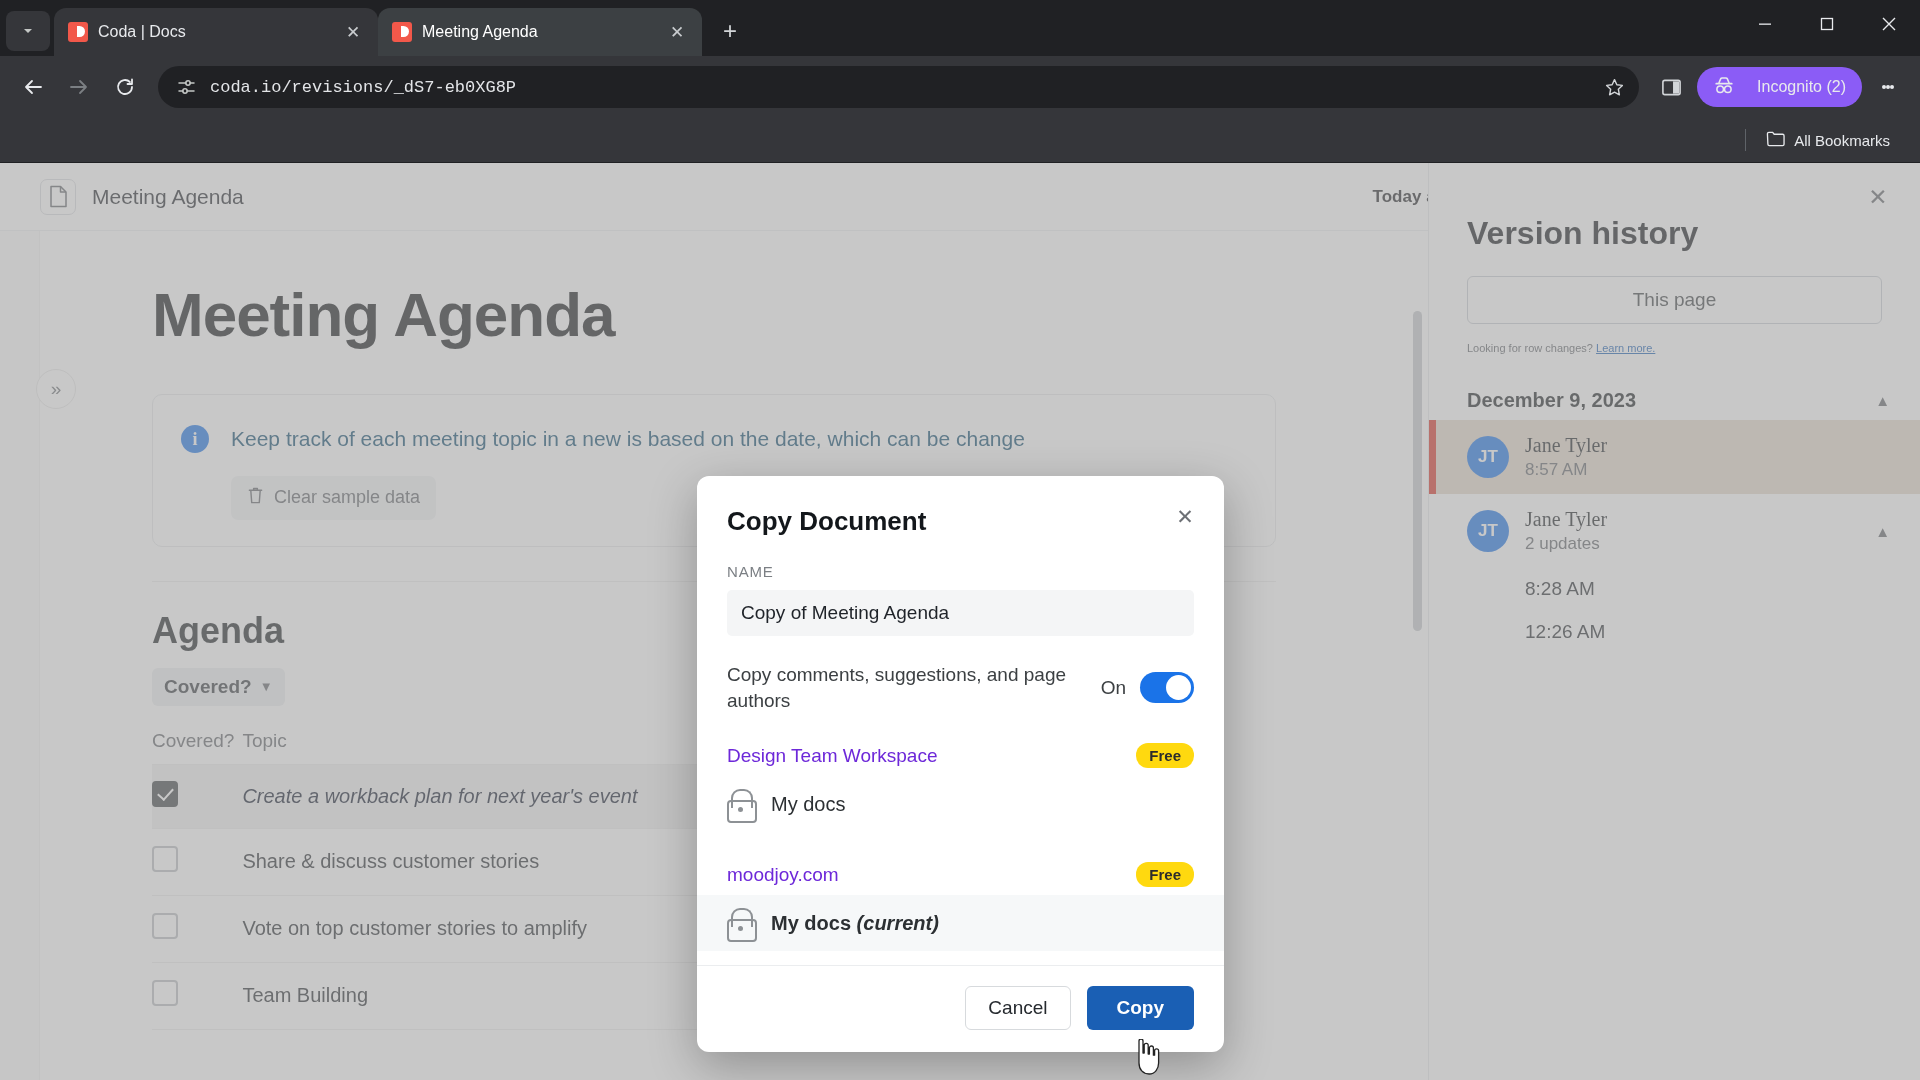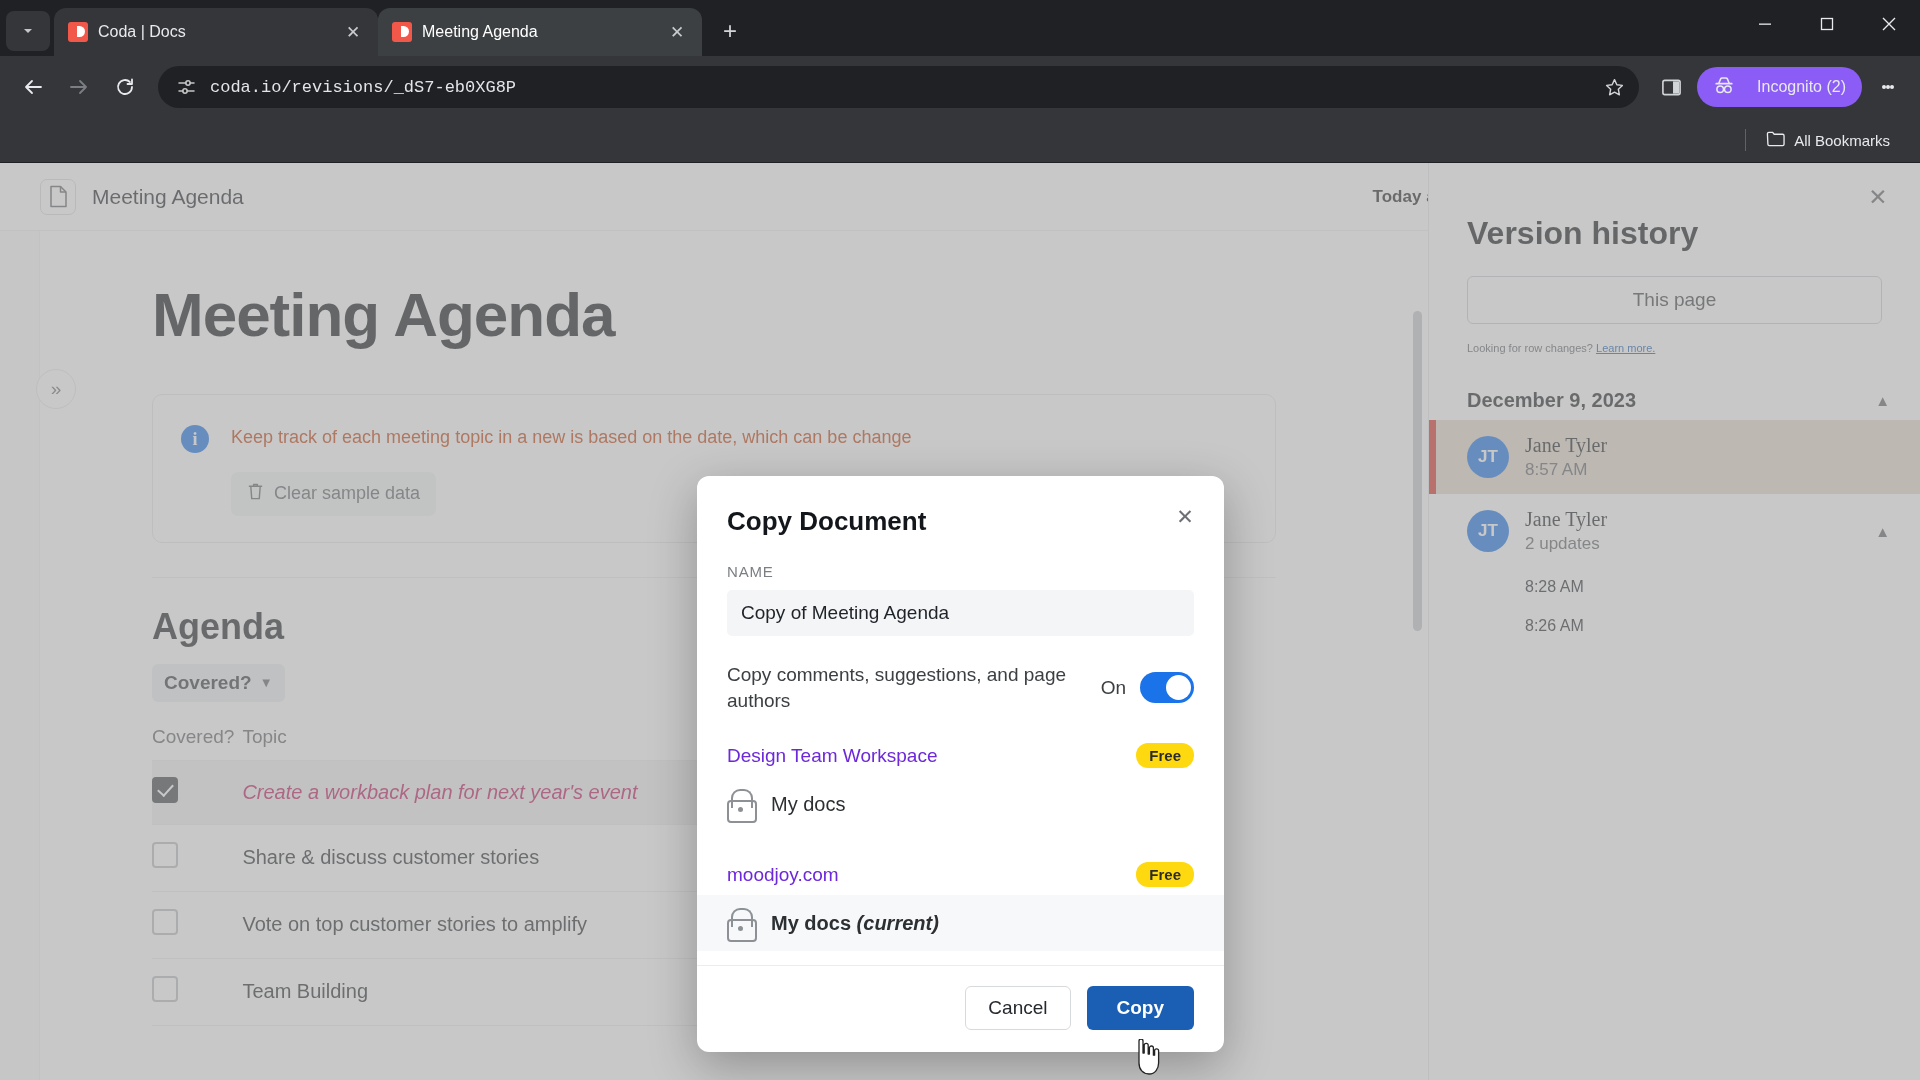--- a/index.html
+++ b/index.html
@@ -173,21 +173,21 @@
     border: 1px solid #e6e8ea; border-radius: 10px;
     padding: 30px 32px 26px 28px;
     display: flex; gap: 22px;
   }
   .callout-icon {
     width: 28px; height: 28px; border-radius: 50%;
     background: #1a73e8; color: #fff; flex: none;
     display: flex; align-items: center; justify-content: center;
     font-size: 18px; font-weight: 700; font-family: "Liberation Serif", serif;
   }
-  .callout-txt { font-size: 18px; line-height: 1.38; color: #c2410c; }
+  .callout-txt { font-size: 21px; line-height: 1.38; color: #0c4a6e; }
   .clearbtn {
     margin-top: 22px; display: inline-flex; align-items: center; gap: 10px;
     background: #f1f3f4; border-radius: 7px; padding: 10px 16px;
     font-size: 18px; color: #5f6368; cursor: pointer;
   }
 
   .sectiondiv { margin-top: 34px; width: 1124px; height: 1px; background: #ececec; }
   .h2 { margin-top: 28px; font-size: 36px; font-weight: 700; color: #1b1f23; }
 
   .viewpill {
@@ -201,21 +201,21 @@
   table.agenda th {
     text-align: left; font-size: 19px; font-weight: 400; color: #5f6368;
     padding: 10px 8px 12px 0; border-bottom: 1px solid #ececec;
   }
   table.agenda td {
     font-size: 20px; color: #25292e; padding: 16px 8px 16px 0;
     border-bottom: 1px solid #ececec; vertical-align: middle;
   }
   tr.row-hl td { background: #f1f1f1; }
   td.c-check { width: 86px; }
-  td.topic.done { font-style: italic; color: #be185d; margin-left: 28px; }
+  td.topic.done { font-style: italic; color: #0f172a; margin-left: 28px; }
   .chk {
     width: 26px; height: 26px; border: 2px solid #b9bdc1; border-radius: 4px;
     display: inline-block; cursor: pointer;
   }
   .chk.on {
     background: #3c4043; border-color: #3c4043; position: relative;
   }
   .chk.on::after {
     content: ""; position: absolute; left: 7px; top: 2px;
     width: 7px; height: 13px; border: solid #fff;
@@ -285,21 +285,21 @@
     content: ""; position: absolute; left: 0; top: 0; bottom: 0;
     width: 7px; background: #d93025;
   }
   .v-av { width: 42px; height: 42px; border-radius: 50%; background: #1a73e8; color: #fff;
           display: flex; align-items: center; justify-content: center;
           font-size: 17px; font-weight: 700; flex: none; }
   .v-name { font-size: 20px; color: #1b1f23; font-family: Liberation Serif, serif; }
   .v-sub { font-size: 17px; color: #5f6368; margin-top: 3px; }
   .v-caretright { margin-left: auto; color: #5f6368; font-size: 15px; }
   .v-sublist { padding-left: 96px; }
-  .v-subitem { font-size: 16px; color: #25292e; padding: 10px 0 11px 0; cursor: pointer; }
+  .v-subitem { font-size: 19px; color: #25292e; padding: 10px 0 11px 0; cursor: pointer; }
 
   
   .modal {
     position: absolute; z-index: 100;
     left: 697px; top: 313px; width: 527px;
     background: #ffffff; border-radius: 12px;
     box-shadow: 0 14px 48px rgba(0,0,0,0.28);
     overflow: hidden;
   }
   .m-head { padding: 30px 30px 0 30px; position: relative; }
@@ -646,21 +646,21 @@
         <div class="v-av">JT</div>
         <div>
           <div class="v-name">Jane Tyler</div>
           <div class="v-sub">2 updates</div>
         </div>
         <span class="v-caretright caret">▲</span>
       </div>
 
       <div class="v-sublist">
         <div class="v-subitem">8:28 AM</div>
-        <div class="v-subitem">8:26 AM</div>
+        <div class="v-subitem">12:26 AM</div>
       </div>
     </div>
 
     <div class="dimmer"></div>
 
     <div class="modal">
       <div class="m-head">
         <div class="m-title">Copy Document</div>
         <div class="m-close">✕</div>
       </div>

